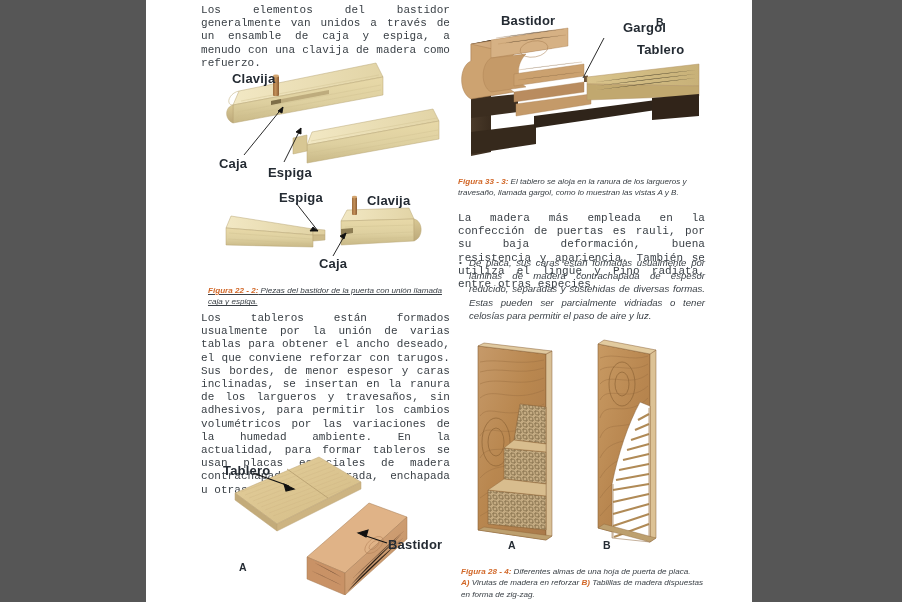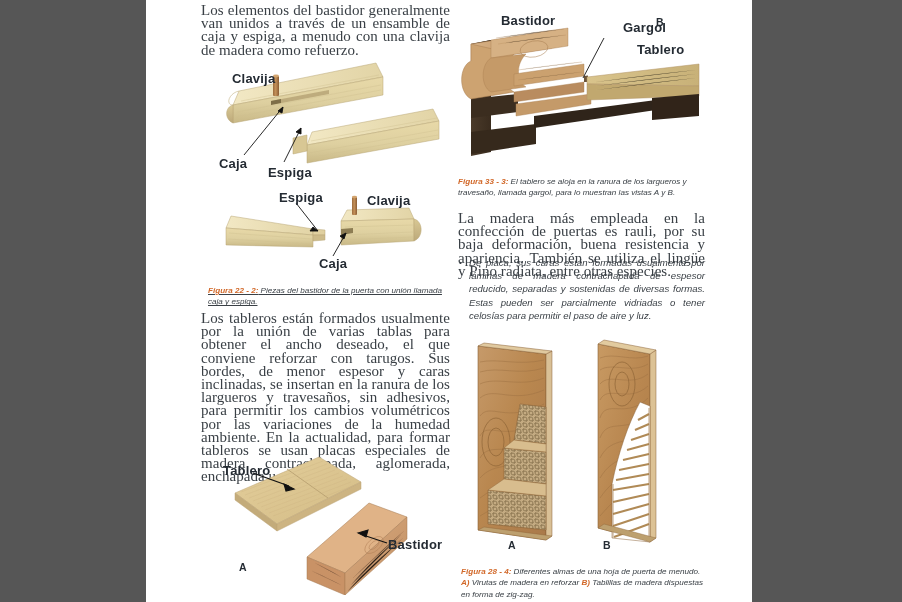--- a/index.html
+++ b/index.html
@@ -33,22 +33,22 @@
   .col {
     position: absolute;
     top: 0;
     width: 249px;
   }
   .col-left  { left: 55px; }
   .col-right { left: 310px; }
 
   
   .para {
-    font-family: Liberation Serif, serif;
-    font-size: 15px;
+    font-family: Liberation Mono, monospace;
+    font-size: 11px;
     line-height: 13.2px;
     color: #3a4046;
     text-align: justify;
     margin: 0;
     letter-spacing: 0.05px;
   }
 
   .bullet-list {
     margin: 0;
     padding: 0;
@@ -356,21 +356,21 @@
             <line x1="127" y1="74" x2="148" y2="34"></line>
           </g>
         </svg>
         <span class="fig-label" style="left:45px; top:9px;">Bastidor</span>
         <span class="fig-label" style="left:131px; top:16px;padding-left:36px;">Gargol</span>
         <span class="fig-label" style="left:181px; top:38px;">Tablero</span>
         <span class="fig-letter" style="left:200px; top:12px;">B</span>
       </div>
 
       <p class="caption abs" style="left:2px; top:168px; width:247px;">
-        <span class="figlabel">Figura 33 - 3:</span><span>  El tablero se aloja en la ranura de los largueros y travesaño, llamada gargol, para lo muestran las  vistas A y B.</span>
+        <span class="figlabel">Figura 33 - 3:</span><span>  El tablero se aloja en la ranura de los largueros y travesaño, llamada gargol, como lo muestran las  vistas A y B.</span>
       </p>
 
       <p class="para abs" style="left:2px; top:212px; width:247px;">La madera más empleada en la confección de puertas es rauli, por su baja deformación, buena resistencia y apariencia. También se utiliza el lingüe y Pino radiata, entre otras especies.</p>
 
       <ul class="bullet-list abs" style="left:2px; top:256px; width:247px;">
         <li>De placa, sus caras están formadas usualmente por láminas de madera contrachapada de espesor reducido, separadas y sostenidas de diversas formas. Estas pueden ser parcialmente vidriadas o tener celosías para permitir el paso de aire y luz.</li>
       </ul>
 
       <div class="figure abs" style="left:0px; top:332px; width:249px; height:222px;">
         <svg width="249" height="222" viewBox="0 0 249 222">
@@ -466,19 +466,19 @@
             </g>
             <polygon points="142,196 194,210 200,206 148,192" fill="#bda06f" stroke="#8a6338" stroke-width="0.4"></polygon>
           </g>
 
         </svg>
         <span class="fig-letter" style="left:52px; top:207px;">A</span>
         <span class="fig-letter" style="left:147px; top:207px;">B</span>
       </div>
 
       <p class="caption abs" style="left:5px; top:558px; width:244px;">
-        <span class="figlabel">Figura 28 - 4:</span><span> Diferentes almas de una hoja de puerta de menudo.</span><br>
+        <span class="figlabel">Figura 28 - 4:</span><span> Diferentes almas de una hoja de puerta de placa.</span><br>
         <span class="sublabel">A)</span><span> Virutas de madera en reforzar </span><span class="sublabel">B)</span><span> Tablillas de madera dispuestas en forma de zig-zag.</span>
       </p>
     </div>
 
   </div>
 </div>
 
 </body></html>

